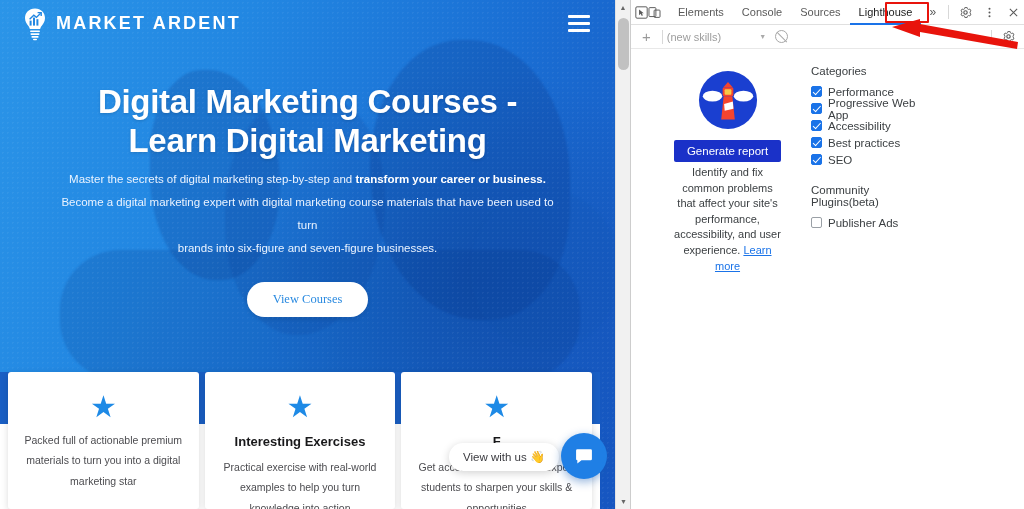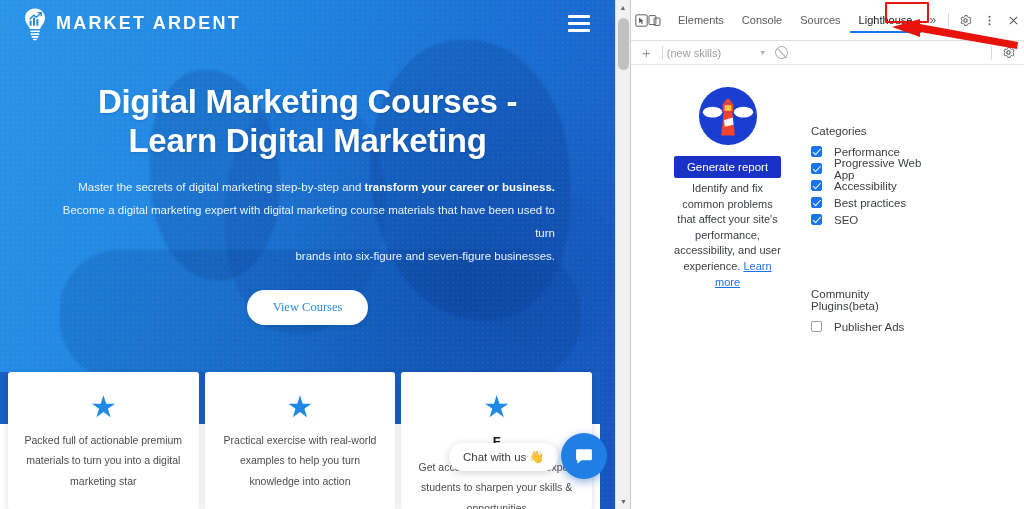--- a/index.html
+++ b/index.html
@@ -53,22 +53,22 @@
   .hamburger i { display: block; width: 22px; height: 3px; background: #fff; border-radius: 1px; }
 
   
   .hero { position: relative; z-index: 3; padding: 36px 60px 0; text-align: center; }
   .hero h1 {
     color: #fff; font-size: 33px; line-height: 1.17; font-weight: bold;
     letter-spacing: -.3px; text-shadow: 0 1px 3px rgba(0,0,0,.15);
     max-width: 540px; margin: 0 auto;
   }
   .hero p {
-    color: #eaf3ff; font-size: 11.5px; line-height: 2.0; margin-top: 16px;
-    max-width: 505px; margin-left: auto; margin-right: auto; text-align: right;
+    color: #eaf3ff; font-size: 11.5px; line-height: 2.0; margin-top: 8px;
+    max-width: 505px; margin-left: auto; margin-right: auto;
   }
   .hero p b { font-weight: bold; color: #fff; }
   .cta-wrap { margin-top: 22px; }
   .cta {
     display: inline-block; background: #fff; color: #2a8ae0;
     font-size: 12.5px; padding: 10px 26px; border-radius: 20px;
     border: none; cursor: pointer; font-family: Liberation Serif, serif;
     box-shadow: 0 2px 5px rgba(0,0,0,.10);
   }
 
@@ -120,21 +120,21 @@
   }
   .ps-arrow.bottom { position: absolute; bottom: 0; width: 15px; }
 
   
   .devtools {
     width: 394px; height: 509px; background: #fff;
     border-left: 1px solid #cdcdcd; display: flex; flex-direction: column;
     position: relative;
   }
   .dt-toolbar {
-    height: 41px; display: flex; align-items: center;
+    height: 25px; display: flex; align-items: center;
     border-bottom: 1px solid #e0e0e0; background: #fff;
     padding: 0 4px; flex: none;
   }
   .dt-icon-btn {
     width: 24px; height: 22px; display: flex; align-items: center; justify-content: center;
     cursor: pointer; color: #5a5a5a;
   }
   .dt-sep { width: 1px; height: 14px; background: #d8d8d8; margin: 0 4px; }
   .dt-tabs { display: flex; align-items: center; height: 25px; }
   .dt-tab {
@@ -180,23 +180,23 @@
   }
   .lh-desc {
     font-size: 11px; color: #3c4043; line-height: 1.42;
     margin: 3px auto 0; width: 108px;
   }
   .lh-desc a { color: #1a73e8; text-decoration: underline; cursor: pointer; }
 
   .lh-right { flex: 1; display: flex; padding-top: 2px; }
   .lh-col-cat { width: 123px; }
   .lh-col-dev { width: 110px; }
-  .lh-head { font-size: 11.5px; color: #3c4043; margin-bottom: 6px; margin-top: 44px; }
+  .lh-head { font-size: 11.5px; color: #3c4043; margin-bottom: 6px; }
   .lh-row {
-    display: flex; align-items: center; gap: 12px; height: 17px;
+    display: flex; align-items: center; gap: 6px; height: 17px;
     font-size: 11.5px; color: #3c4043; cursor: pointer;
   }
   .cb {
     width: 11px; height: 11px; border-radius: 2px; flex: none; position: relative;
     border: 1px solid #9aa0a6; background: #fff;
   }
   .cb.on { background: #1a73e8; border-color: #1a73e8; }
   .cb.on::after {
     content: ""; position: absolute; left: 3px; top: 0px; width: 3px; height: 6.5px;
     border: solid #fff; border-width: 0 1.6px 1.6px 0; transform: rotate(42deg);
@@ -271,31 +271,32 @@
       <div class="cards-band"></div>
       <div class="white-floor"></div>
 
       <div class="cards">
         <div class="card">
           <span class="star">★</span>
           <p>Packed full of actionable premium materials to turn you into a digital marketing star</p>
         </div>
         <div class="card">
           <span class="star">★</span>
+          <h3>Interesting Exercises</h3>
           <p>Practical exercise with real-world examples to help you turn knowledge into action</p>
         </div>
         <div class="card">
           <span class="star">★</span>
           <h3>F</h3>
           <p>Get access to a network of expert students to sharpen your skills &amp; opportunities</p>
         </div>
       </div>
 
       <div class="chat-bubble">
-        <span>Chat with us</span>
+        <span>View with us</span>
         <span class="wave">👋</span>
       </div>
       <div class="chat-fab">
         <svg viewBox="0 0 24 24">
           <path d="M4 4h16a1.5 1.5 0 0 1 1.5 1.5v10A1.5 1.5 0 0 1 20 17H9l-5 4v-4H4A1.5 1.5 0 0 1 2.5 15.5v-10A1.5 1.5 0 0 1 4 4z" fill="#fff"></path>
         </svg>
       </div>
     </div>
 
     <div class="page-scroll">

